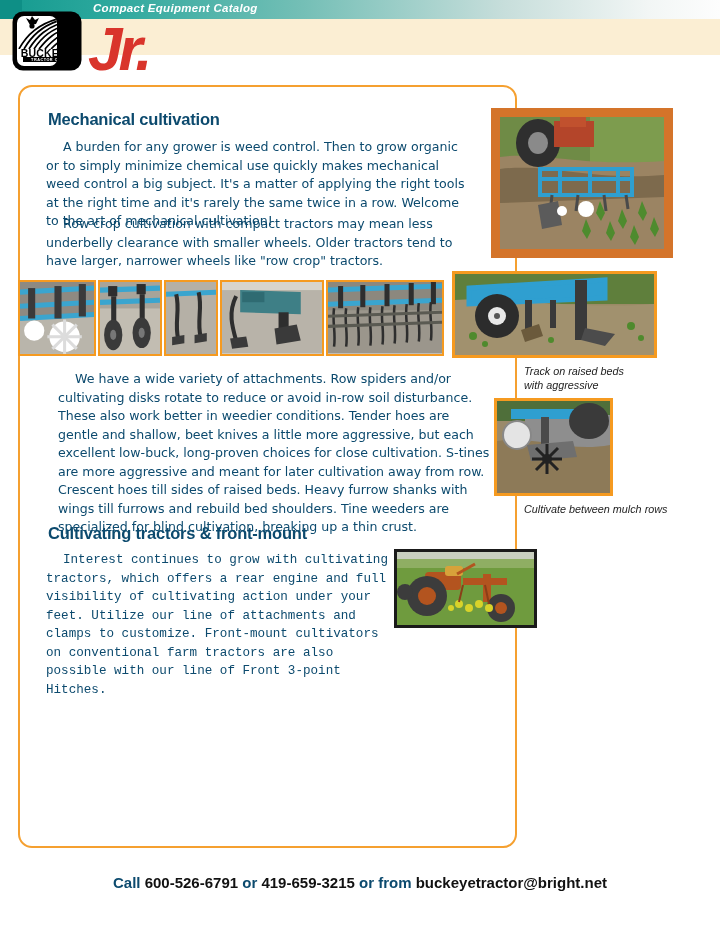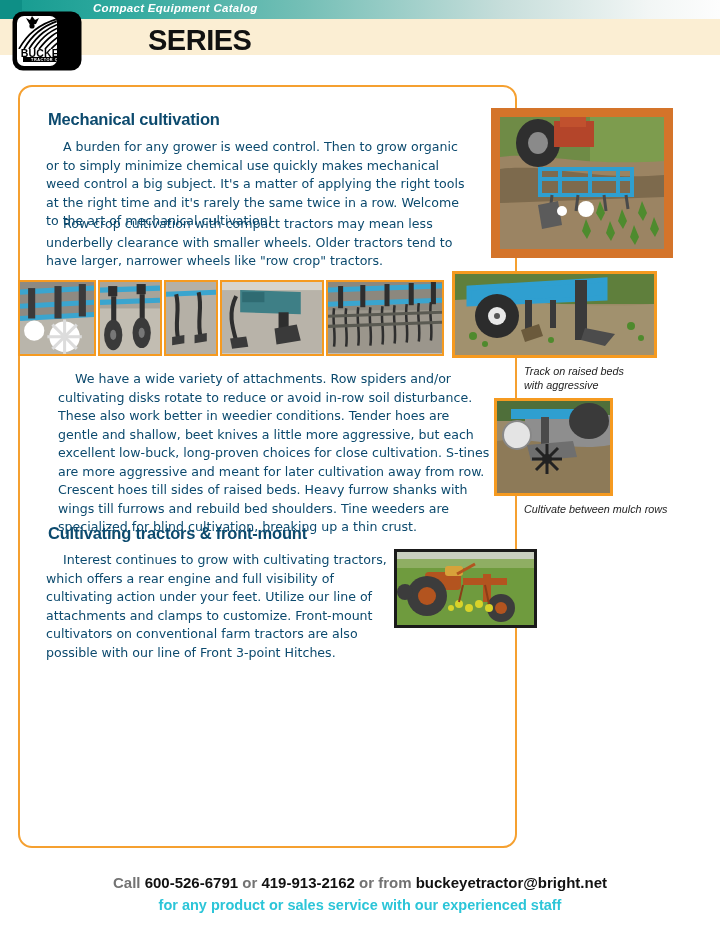--- a/index.html
+++ b/index.html
@@ -79,21 +79,21 @@
     font-family:"DejaVu Sans",sans-serif;
     font-size:12.6px;color:#0c4a6e;line-height:18.5px;
     text-indent:17px;
   }
 
   #h2-mech{left:48px;top:110px;}
   #p1{left:46px;top:138px;width:428px;}
   #p2{left:46px;top:215px;width:420px;}
   #p3{left:58px;top:370px;width:432px;}
   #h2-cult{left:48px;top:524px;}
-  #p4{left:46px;top:551px;width:352px;}
+  #p4{left:46px;top:551px;width:352px;font-family:Liberation Mono, monospace;}
 
   
   .photo{position:absolute;overflow:hidden;background:#9aa;}
   .photo svg{display:block;width:100%;height:100%;}
 
   
   #photo-top{
     left:491px;top:108px;width:182px;height:150px;
     border:9px solid #d4742a;box-sizing:border-box;
   }
@@ -128,21 +128,21 @@
   #cap1{left:524px;top:365px;width:180px;}
   #cap2{left:524px;top:503px;width:190px;}
 
   
   #footer{
     position:absolute;left:0;top:872px;width:720px;text-align:center;
     font-family:"Liberation Sans",sans-serif;
   }
   .foot-line1{font-size:15px;font-weight:bold;line-height:22px;}
   .foot-line2{font-size:14.5px;font-weight:bold;line-height:22px;color:#2cc5d8;}
-  .cy{color:#737373;}
+  .cy{color:#0c4a6e;}
   .bk{color:#111111;}
 </style>
 </head>
 <body>
 
 <div id="header">
   <div class="teal-band"></div>
   <div class="teal-left"></div>
   <div class="cream-band"></div>
   <div class="catalog-title">Compact Equipment Catalog</div>
@@ -168,21 +168,21 @@
           <circle cx="48" cy="11" r="5.2" fill="#fff" stroke="#000" stroke-width="1.5"></circle>
           <circle cx="48" cy="11" r="2" fill="#000"></circle>
         </svg>
       </div>
       <div class="logo-word">BUCKEYE</div>
       <div class="logo-bar"></div>
       <div class="logo-sub2">TRACTOR CO.</div>
     </div>
   </div>
 
-  <div class="series-word">SERIES</div>
+  <div class="jr-mark">Jr.</div>
 </div>
 
 <div id="frame"></div>
 
 <div class="h2" id="h2-mech">Mechanical cultivation</div>
 <div class="para" id="p1">A burden for any grower is weed control. Then to grow organic or to simply minimize chemical use quickly makes mechanical weed control a big subject. It's a matter of applying the right tools at the right time and it's rarely the same twice in a row. Welcome to the art of mechanical cultivation!</div>
 <div class="para" id="p2">Row crop cultivation with compact tractors may mean less underbelly clearance with smaller wheels. Older tractors tend to have larger, narrower wheels like "row crop" tractors.</div>
 <div class="para" id="p3">We have a wide variety of attachments. Row spiders and/or cultivating disks rotate to reduce or avoid in-row soil disturbance. These also work better in weedier conditions. Tender hoes are gentle and shallow, beet knives a little more aggressive, but each excellent low-buck, long-proven choices for close cultivation. S-tines are more aggressive and meant for later cultivation away from row. Crescent hoes till sides of raised beds. Heavy furrow shanks with wings till furrows and rebuild bed shoulders. Tine weeders are specialized for blind cultivation, breaking up a thin crust.</div>
 <div class="h2" id="h2-cult">Cultivating tractors &amp; front-mount</div>
 <div class="para" id="p4">Interest continues to grow with cultivating tractors, which offers a rear engine and full visibility of cultivating action under your feet. Utilize our line of attachments and clamps to customize. Front-mount cultivators on conventional farm tractors are also possible with our line of Front 3-point Hitches.</div>
@@ -439,18 +439,17 @@
   <div>Track on raised beds</div>
   <div>with aggressive</div>
 </div>
 <div class="caption" id="cap2">Cultivate between mulch rows</div>
 
 <div id="footer">
   <div class="foot-line1">
     <span class="cy">Call</span>
     <span class="bk">600-526-6791</span>
     <span class="cy">or</span>
-    <span class="bk">419-913-2162</span>
+    <span class="bk">419-659-3215</span>
     <span class="cy">or from</span>
     <span class="bk">buckeyetractor@bright.net</span>
   </div>
-  <div class="foot-line2">for any product or sales service with our experienced staff</div>
 </div>
 
 </body></html>

